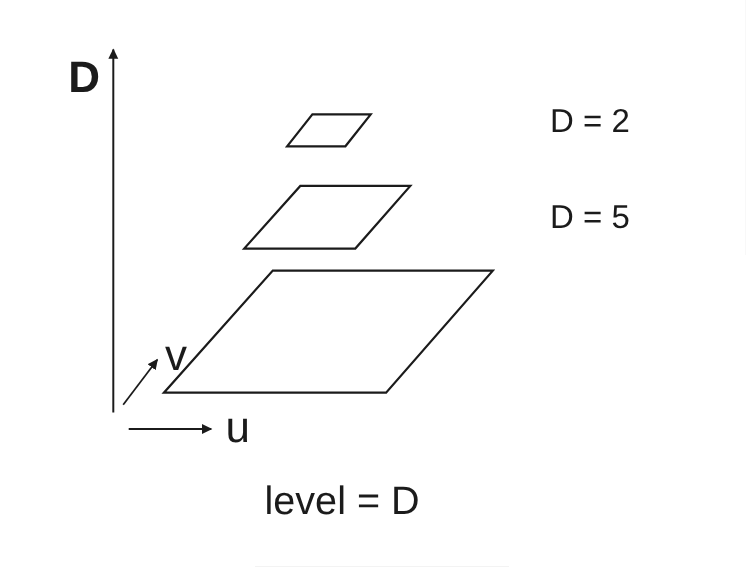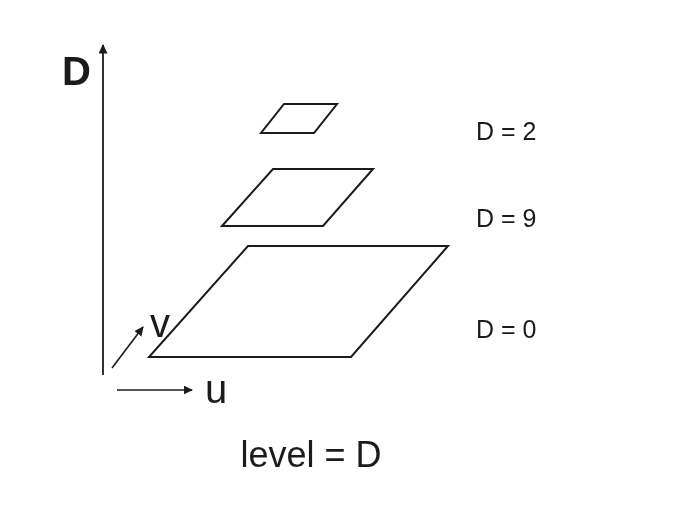--- a/index.html
+++ b/index.html
@@ -39,23 +39,22 @@
   }
   .v-label{
     left:150px;top:303px;
     font-size:40px;
   }
   .u-label{
     left:205px;top:369px;
     font-size:40px;
   }
   .lvl{
-    left:476px;
-    font-size:25px;
-    margin-top:23px;
+    left:500px;
+    font-size:30px;
   }
   .lvl-2{top:96px;}
   .lvl-1{top:183px;}
   .lvl-0{top:294px;}
   .caption{
     position:absolute;
     left:61px;top:433px;
     width:500px;
     text-align:center;
     font-size:36px;
@@ -87,21 +86,20 @@
   </svg>
 
   <div class="lbl d-label">D</div>
 
   <div class="lbl v-label">v</div>
 
   <div class="lbl u-label">u</div>
 
   <div class="lbl lvl lvl-2">D = 2</div>
 
-  <div class="lbl lvl lvl-1">D = 9</div>
+  <div class="lbl lvl lvl-1">D = 5</div>
 
-  <div class="lbl lvl lvl-0">D = 0</div>
 
   <div class="caption">
     <div>level = D</div>
   </div>
 
 </div>
 
 </body></html>

